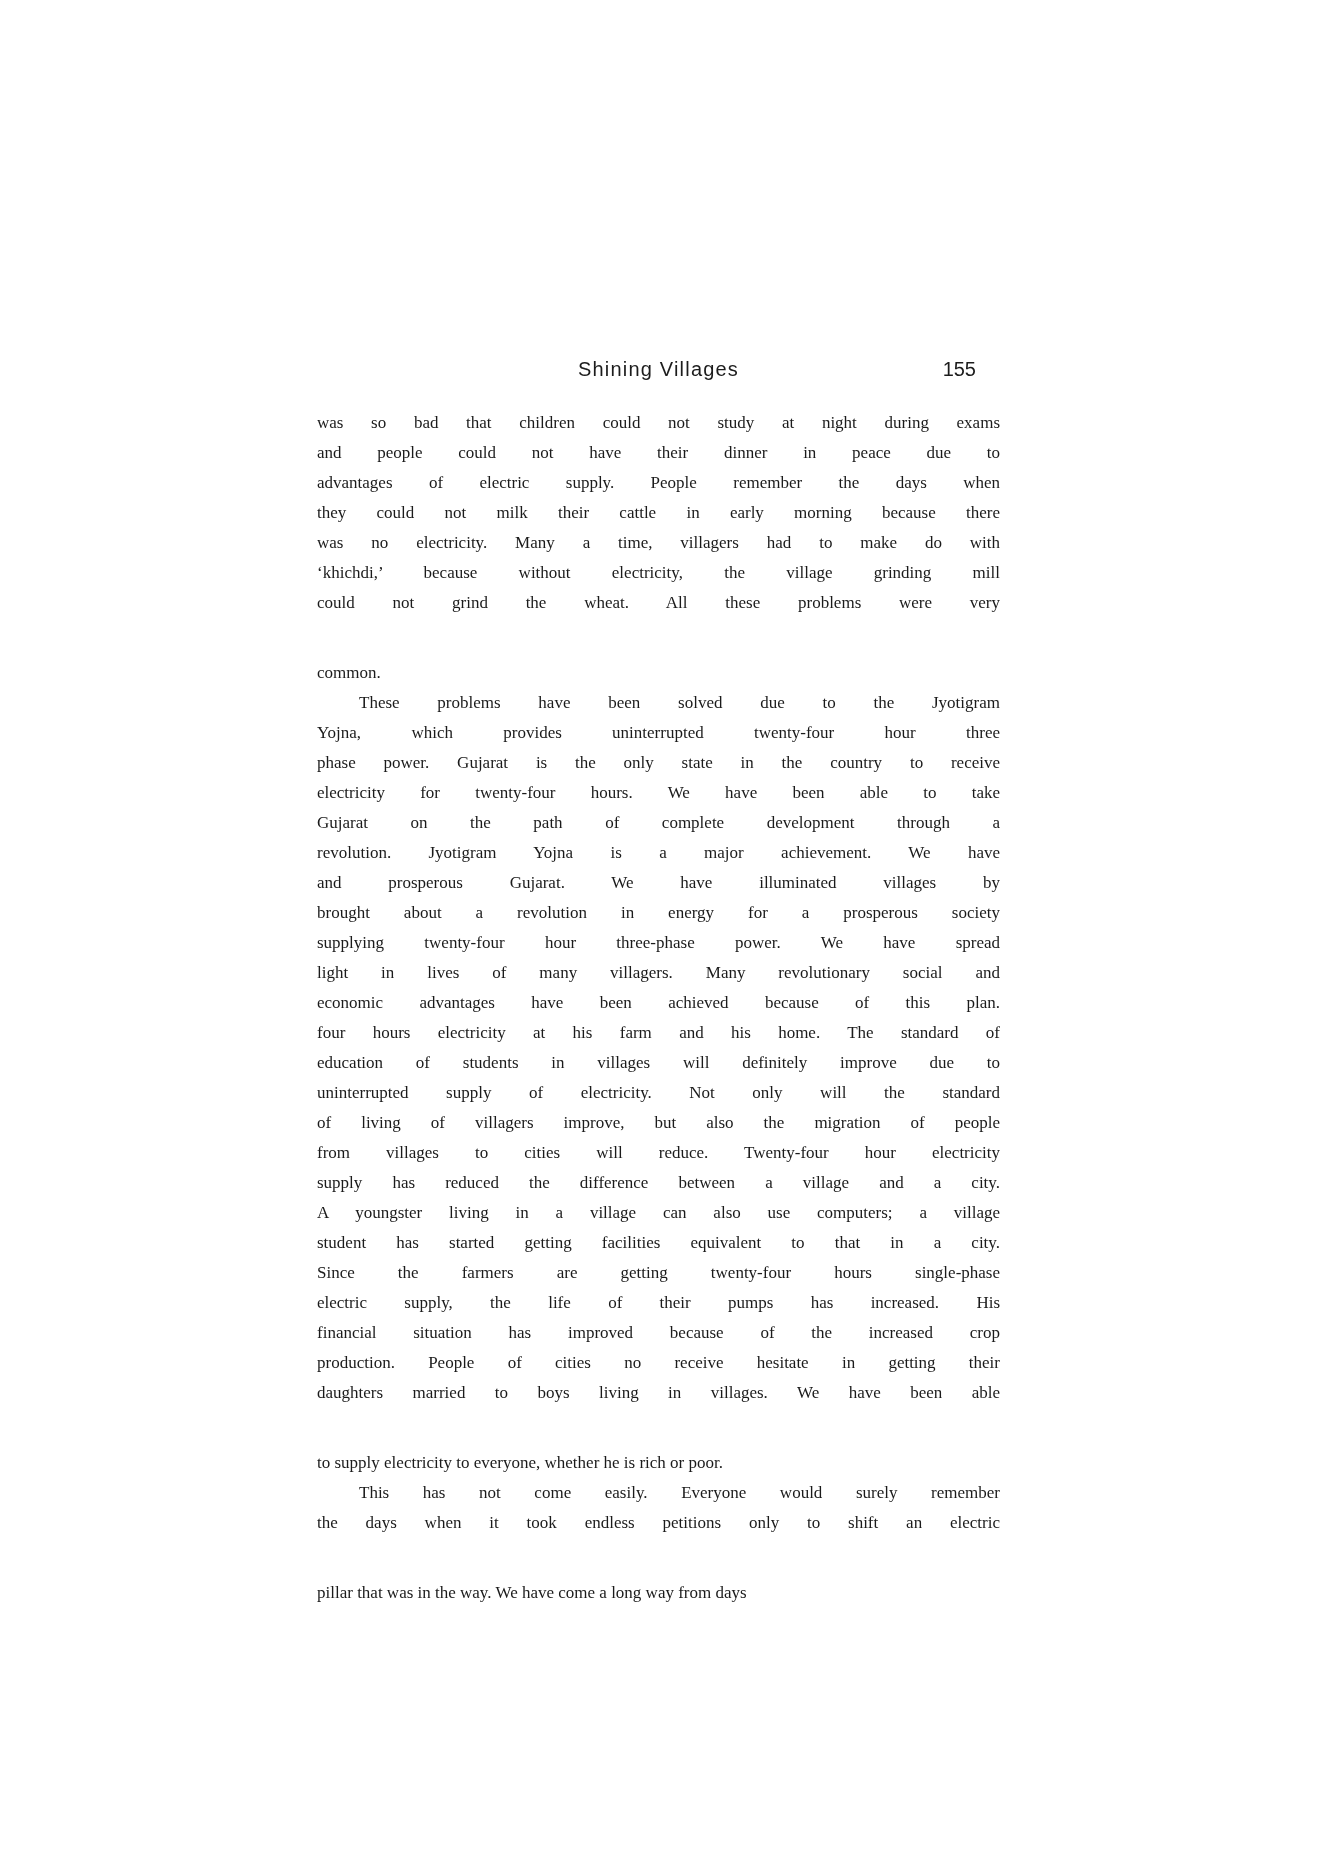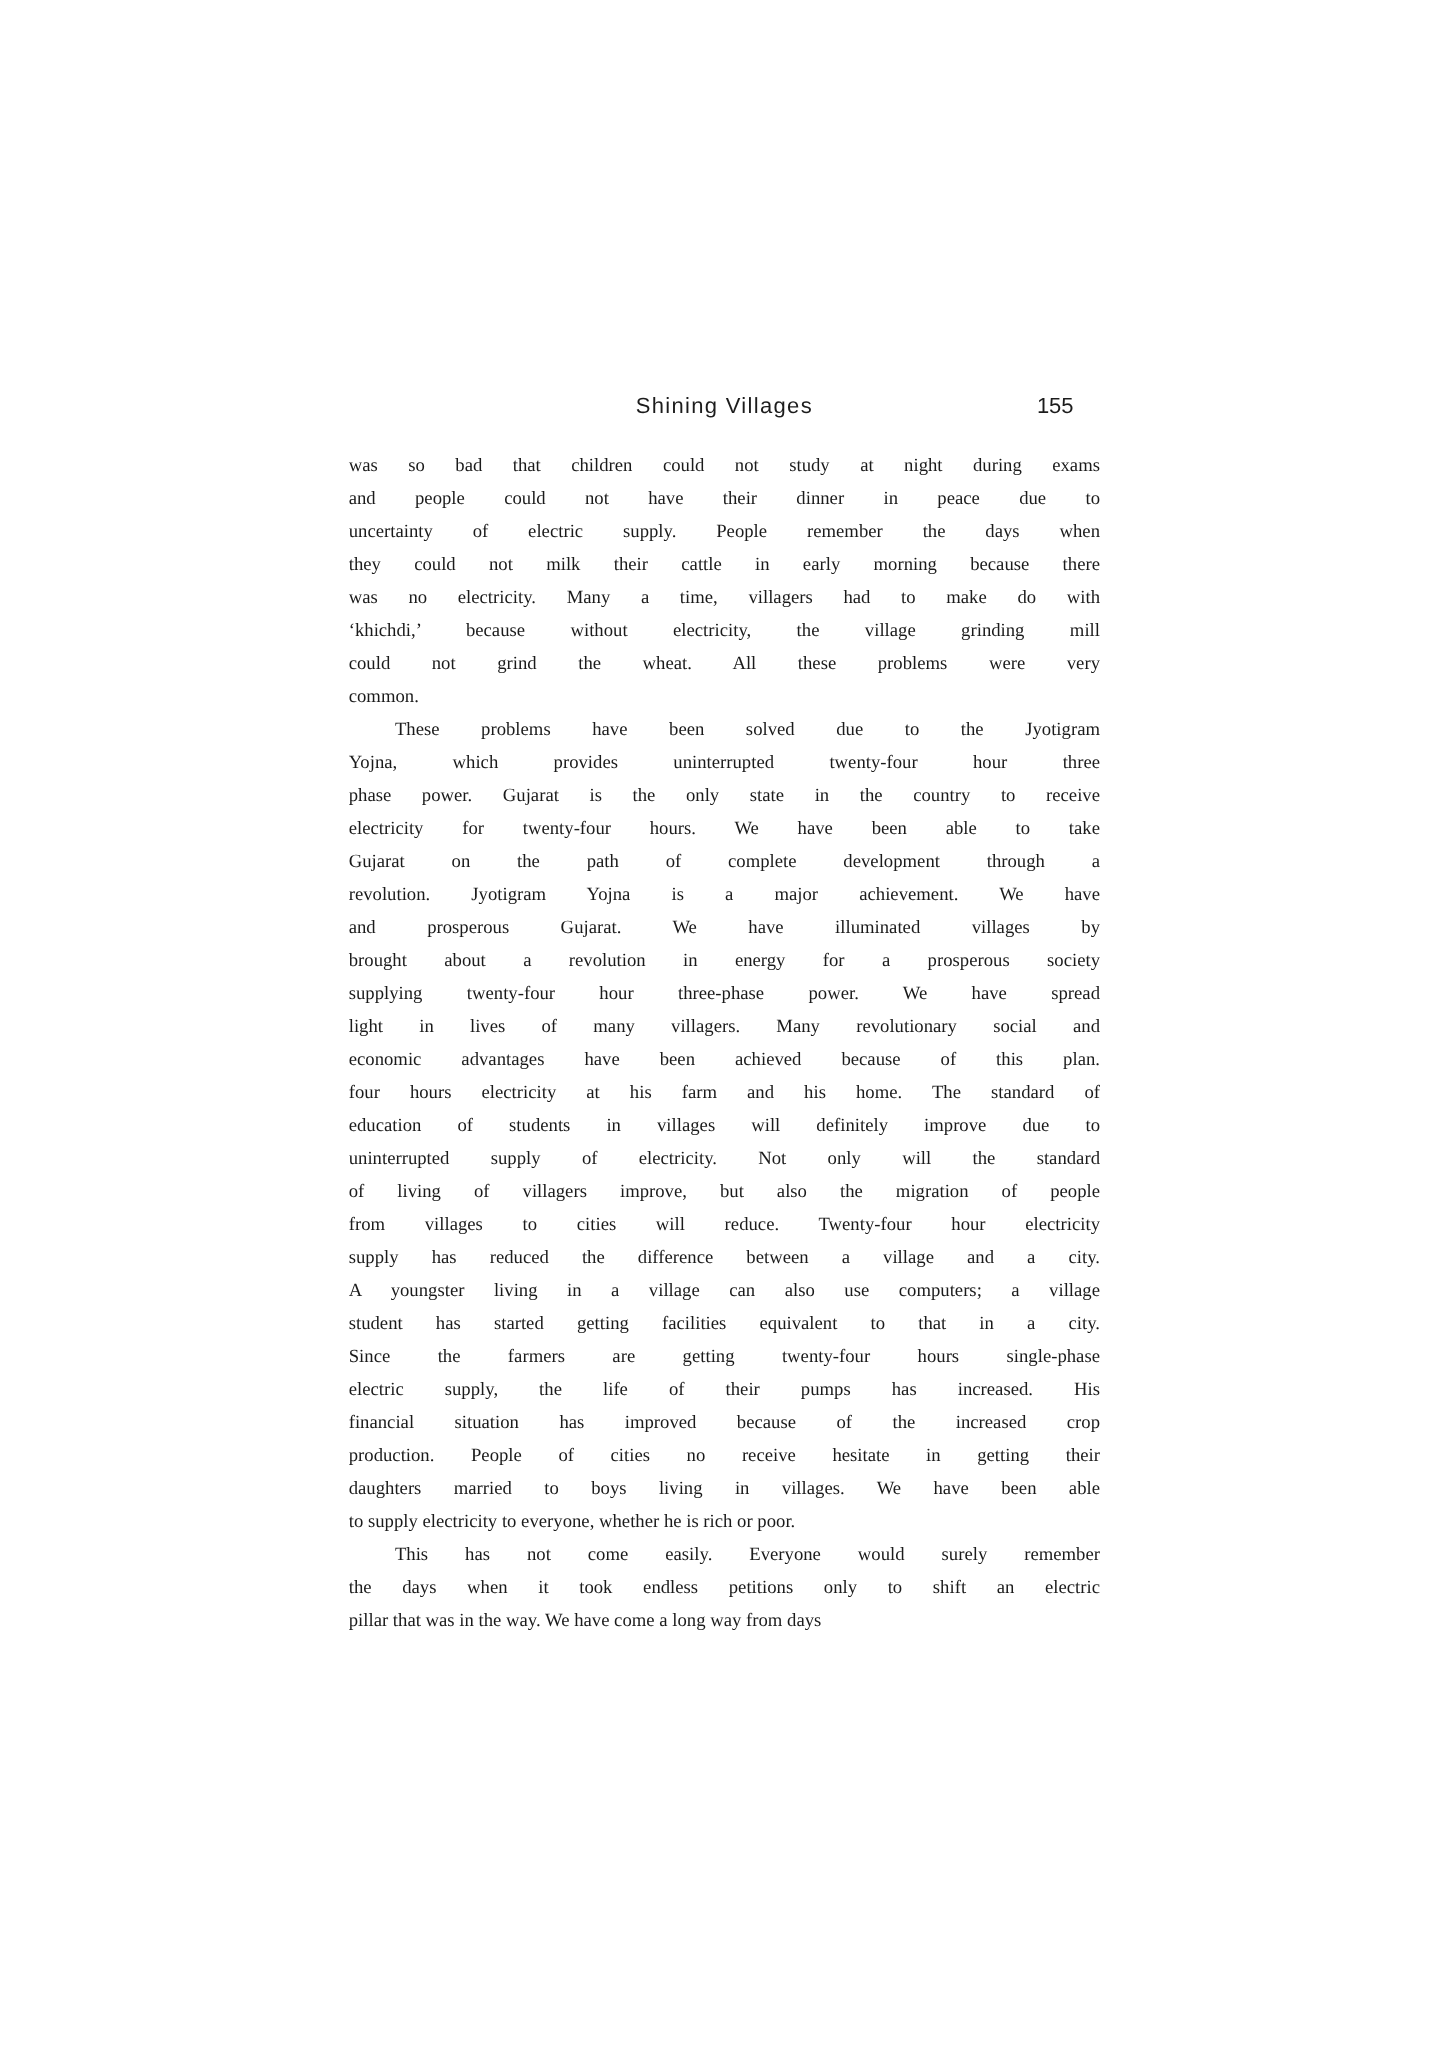--- a/index.html
+++ b/index.html
@@ -49,39 +49,40 @@
   .line {
     height: 30px;
     line-height: 30px;
     text-align: justify;
     text-align-last: justify;
     overflow: hidden;
     white-space: nowrap;
   }
   .line.last {
     text-align-last: left;
+    margin-top: 40px;
   }
   .line.indent {
     text-indent: 42px;
   }
 </style>
 </head>
 <body>
 
 <div class="page">
   <div class="content">
     <div class="running-header">
       <div class="header-title">Shining Villages</div>
       <div class="header-page-number">155</div>
     </div>
     <div class="body-text">
         <div class="paragraph">
           <div class="line">was so bad that children could not study at night during exams</div>
           <div class="line">and people could not have their dinner in peace due to</div>
-          <div class="line">uncertainty of electric supply. People remember the days when</div>
+          <div class="line">advantages of electric supply. People remember the days when</div>
           <div class="line">they could not milk their cattle in early morning because there</div>
           <div class="line">was no electricity. Many a time, villagers had to make do with</div>
           <div class="line">‘khichdi,’ because without electricity, the village grinding mill</div>
           <div class="line">could not grind the wheat. All these problems were very</div>
           <div class="line last">common.</div>
         </div>
         <div class="paragraph">
           <div class="line indent">These problems have been solved due to the Jyotigram</div>
           <div class="line">Yojna, which provides uninterrupted twenty-four hour three</div>
           <div class="line">phase power. Gujarat is the only state in the country to receive</div>

